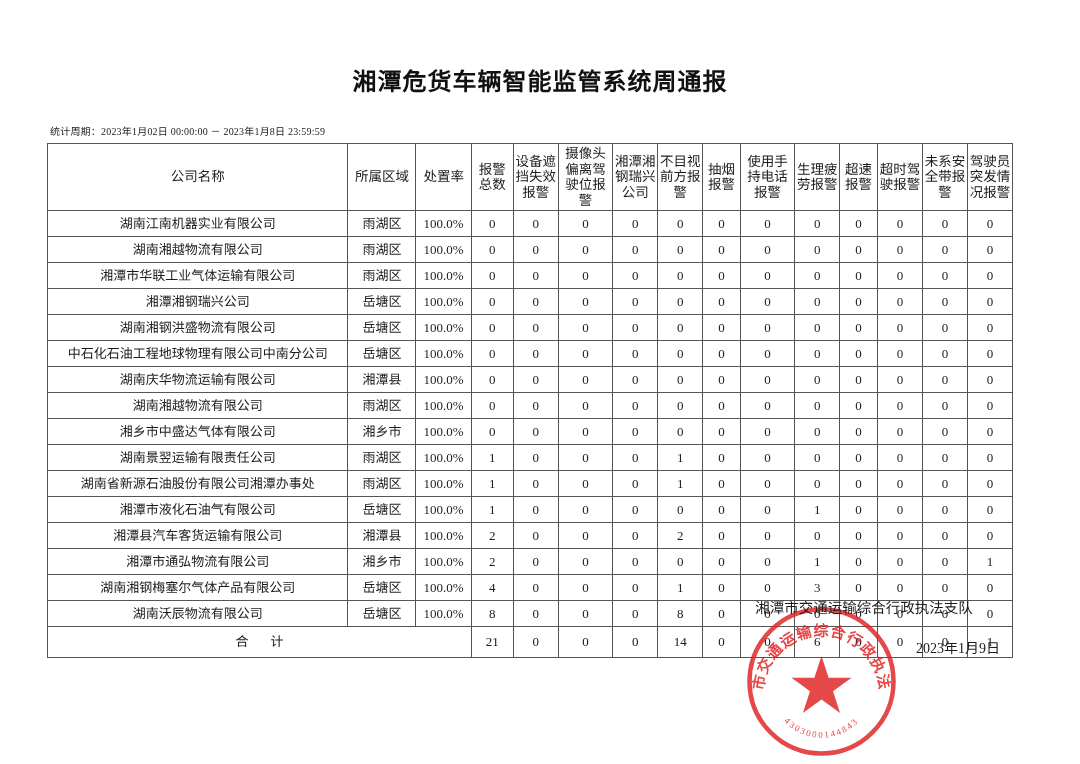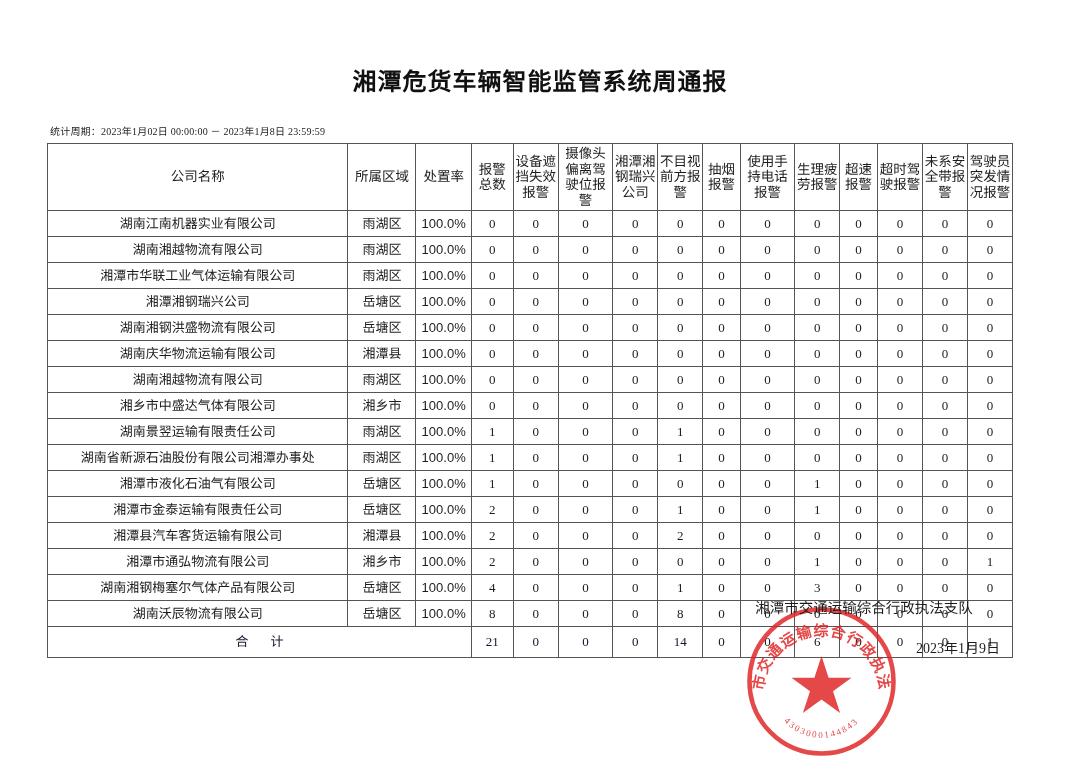--- a/index.html
+++ b/index.html
@@ -86,21 +86,21 @@
   }
   td.company {
     font-size: 14px;
     text-align: center;
   }
   td.region {
     font-size: 14px;
   }
   td.rate {
     font-size: 13.5px;
-    font-family: Liberation Sans, sans-serif;
+    font-family: Liberation Serif, serif;
   }
   td.num {
     font-size: 13.5px;
     font-family: "Liberation Serif", "DejaVu Serif", serif;
   }
   tr.total-row td {
     height: 30px;
     line-height: 30px;
     color: #0f172a;
   }
@@ -304,20 +304,37 @@
             <td class="num">0</td>
             <td class="num">0</td>
             <td class="num">0</td>
             <td class="num">0</td>
             <td class="num">0</td>
             <td class="num">0</td>
             <td class="num">0</td>
             <td class="num">0</td>
           </tr>
           <tr>
+            <td class="company">中石化石油工程地球物理有限公司中南分公司</td>
+            <td class="region">岳塘区</td>
+            <td class="rate">100.0%</td>
+            <td class="num">0</td>
+            <td class="num">0</td>
+            <td class="num">0</td>
+            <td class="num">0</td>
+            <td class="num">0</td>
+            <td class="num">0</td>
+            <td class="num">0</td>
+            <td class="num">0</td>
+            <td class="num">0</td>
+            <td class="num">0</td>
+            <td class="num">0</td>
+            <td class="num">0</td>
+          </tr>
+          <tr>
             <td class="company">湖南庆华物流运输有限公司</td>
             <td class="region">湘潭县</td>
             <td class="rate">100.0%</td>
             <td class="num">0</td>
             <td class="num">0</td>
             <td class="num">0</td>
             <td class="num">0</td>
             <td class="num">0</td>
             <td class="num">0</td>
             <td class="num">0</td>
@@ -397,37 +414,20 @@
           </tr>
           <tr>
             <td class="company">湘潭市液化石油气有限公司</td>
             <td class="region">岳塘区</td>
             <td class="rate">100.0%</td>
             <td class="num">1</td>
             <td class="num">0</td>
             <td class="num">0</td>
             <td class="num">0</td>
             <td class="num">0</td>
-            <td class="num">0</td>
-            <td class="num">0</td>
-            <td class="num">1</td>
-            <td class="num">0</td>
-            <td class="num">0</td>
-            <td class="num">0</td>
-            <td class="num">0</td>
-          </tr>
-          <tr>
-            <td class="company">湘潭市金泰运输有限责任公司</td>
-            <td class="region">岳塘区</td>
-            <td class="rate">100.0%</td>
-            <td class="num">2</td>
-            <td class="num">0</td>
-            <td class="num">0</td>
-            <td class="num">0</td>
-            <td class="num">1</td>
             <td class="num">0</td>
             <td class="num">0</td>
             <td class="num">1</td>
             <td class="num">0</td>
             <td class="num">0</td>
             <td class="num">0</td>
             <td class="num">0</td>
           </tr>
           <tr>
             <td class="company">湘潭县汽车客货运输有限公司</td>

